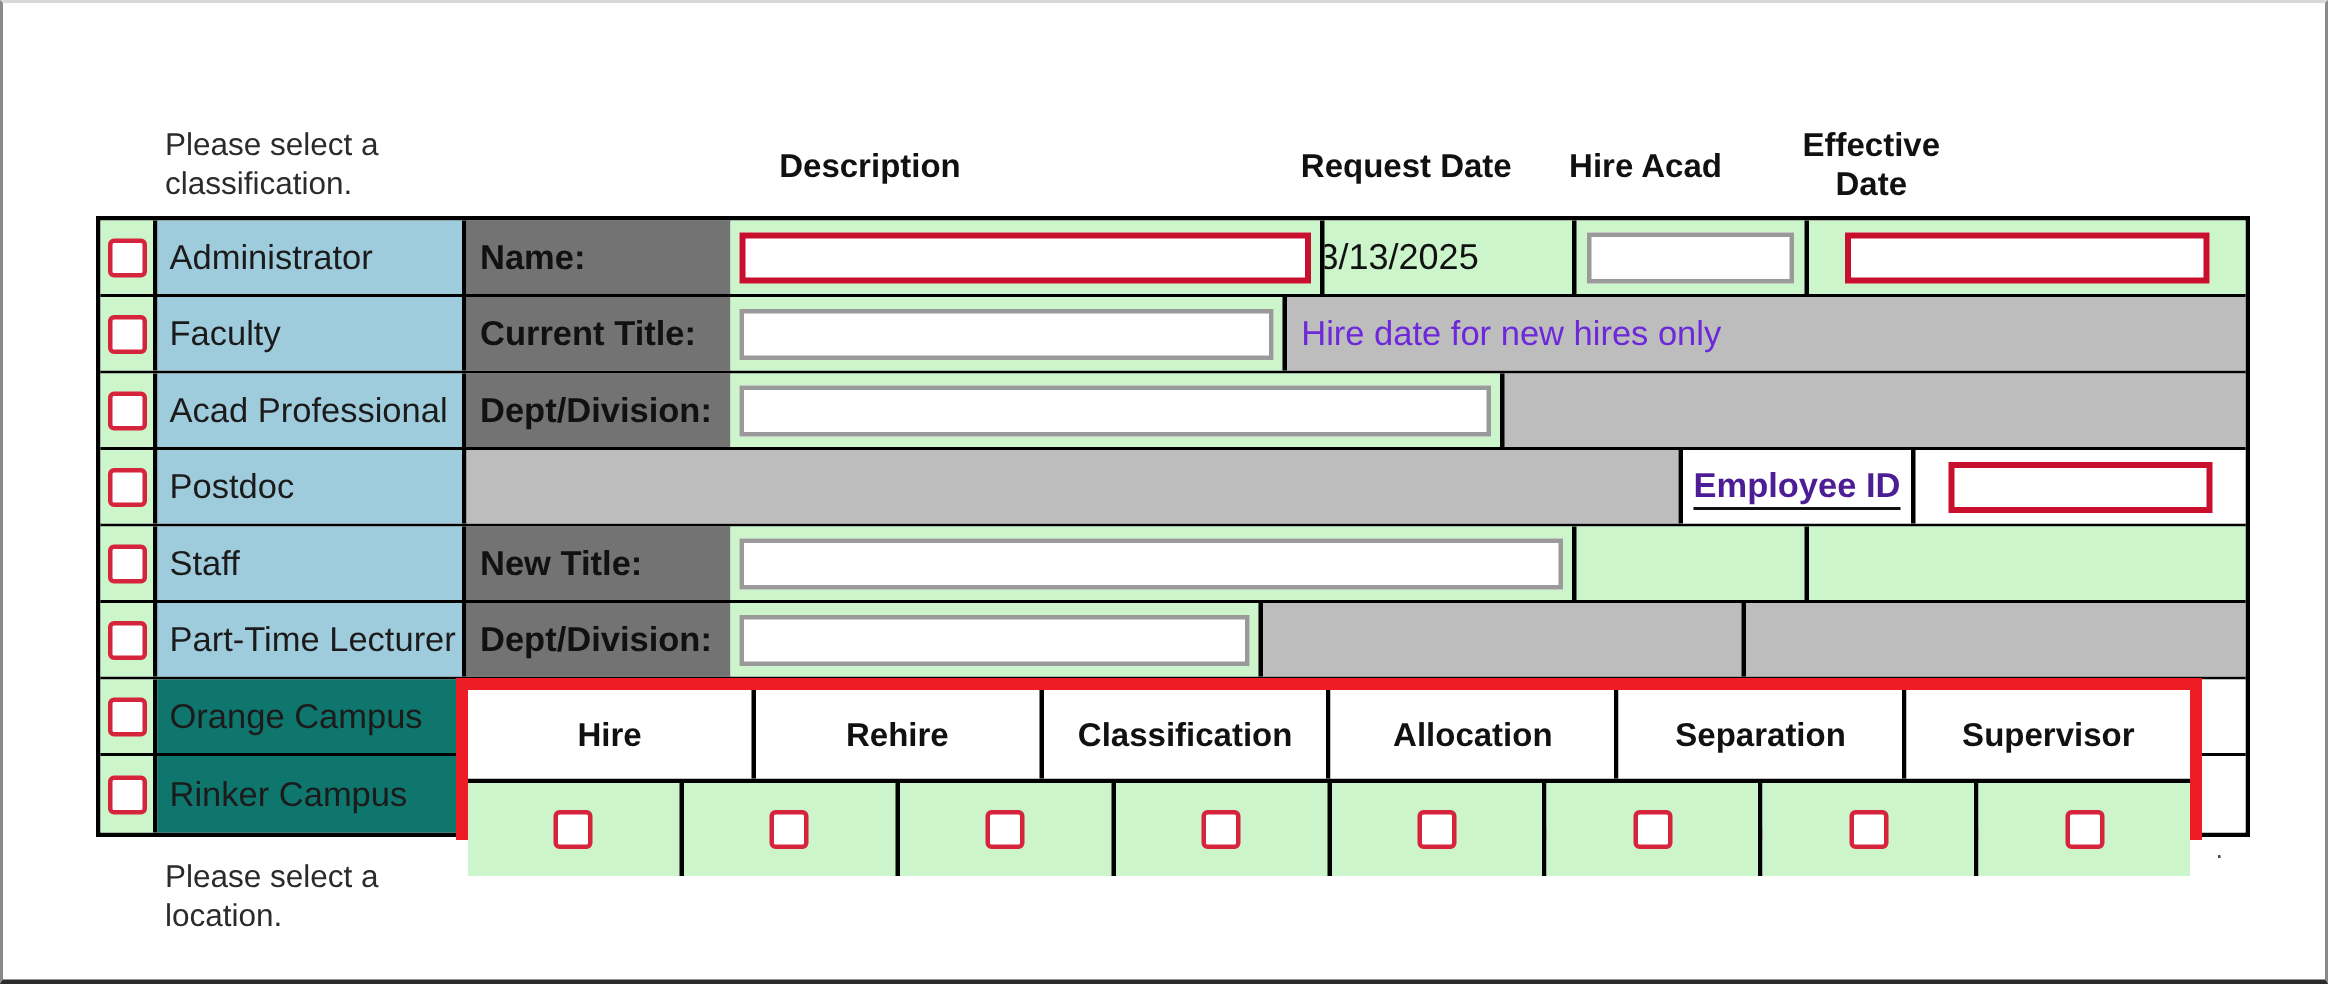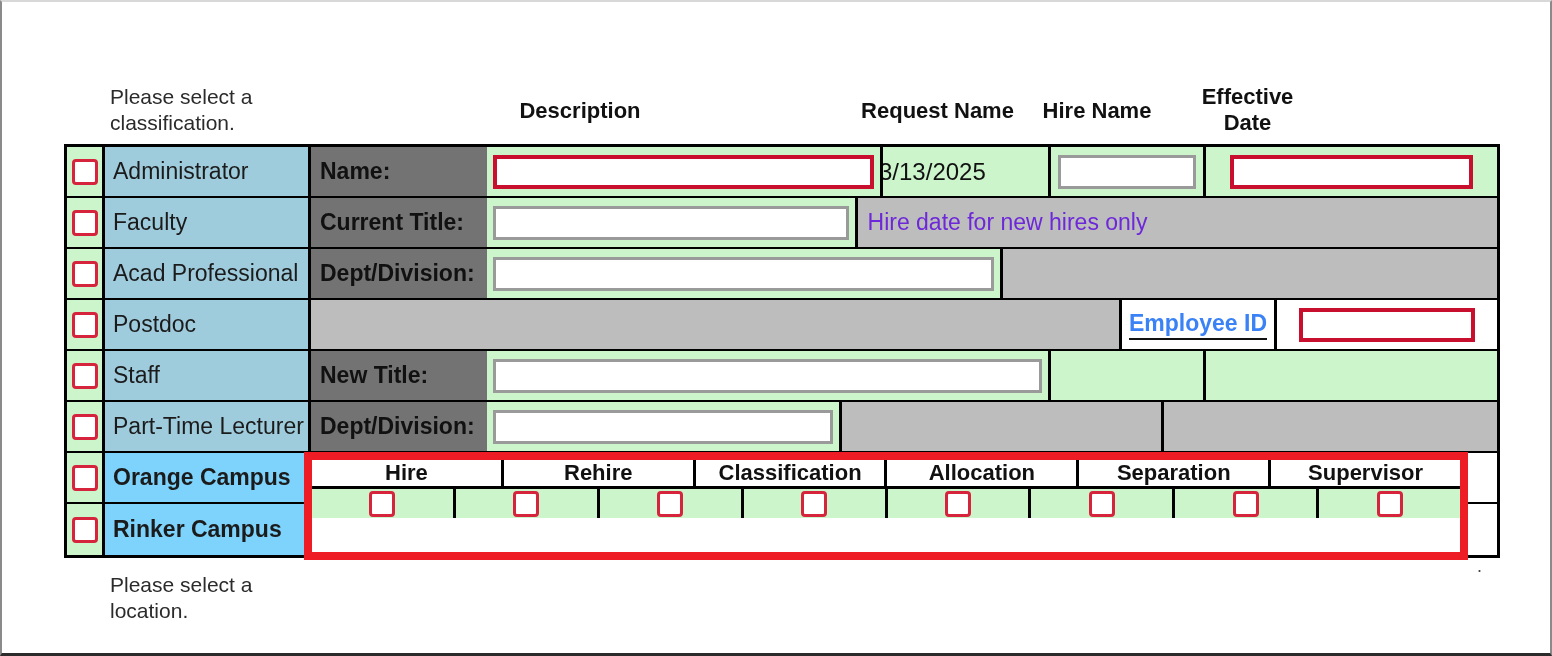--- a/index.html
+++ b/index.html
@@ -101,22 +101,22 @@
     flex: 0 0 206px;
     background: #9fccdd;
     border-right: 3px solid #000;
     padding-left: 8px;
     font-size: 23px;
     color: #1b1b1b;
     overflow: hidden;
     white-space: nowrap;
   }
   .c-class.campus {
-    background: #7dd3fc;
-    font-weight: bold;
+    background: #0f766e;
+    font-weight: normal;
   }
 
   
   .c-label {
     width: 176px;
     flex: 0 0 176px;
     background: #737373;
     padding-left: 9px;
     font-size: 23px;
     font-weight: bold;
@@ -186,21 +186,21 @@
     background: #bdbdbd;
   }
 
   .emp-id-label {
     width: 155px;
     flex: 0 0 155px;
     background: #ffffff;
     border-left: 3px solid #000;
     font-size: 23px;
     font-weight: bold;
-    color: #3b82f6;
+    color: #4c1d95;
     justify-content: center;
   }
   .emp-id-label span {
     border-bottom: 2px solid #111;
     padding-bottom: 1px;
   }
   .emp-id-field {
     flex: 1 1 auto;
     background: #ffffff;
     padding: 0 22px 0 22px;
@@ -214,21 +214,21 @@
     top: 452px;
     width: 1164px;
     height: 108px;
     border: 8px solid #ee1c25;
     box-sizing: border-box;
     background: #ffffff;
     z-index: 5;
   }
   .act-row {
     display: flex;
-    height: 29px;
+    height: 62px;
     box-sizing: border-box;
   }
   .act-row.heads { border-bottom: 3px solid #000; }
   .act-cell {
     flex: 1 1 0;
     box-sizing: border-box;
     border-right: 3px solid #000;
     display: flex;
     align-items: center;
     justify-content: center;
@@ -252,22 +252,22 @@
 </style>
 </head>
 <body>
 
 <div class="page-frame"></div>
 
 <div class="note note-top">Please select a
 classification.</div>
 
 <div class="col-head ch-desc">Description</div>
-<div class="col-head ch-req">Request Name</div>
-<div class="col-head ch-hire">Hire Name</div>
+<div class="col-head ch-req">Request Date</div>
+<div class="col-head ch-hire">Hire Acad</div>
 <div class="col-head ch-eff" style="white-space: pre-line;">Effective
 Date</div>
 
 <div class="grid">
 
   <div class="row">
     <div class="cell c-check">
       <div class="cbox"></div>
     </div>
     <div class="cell c-class">Administrator</div>

